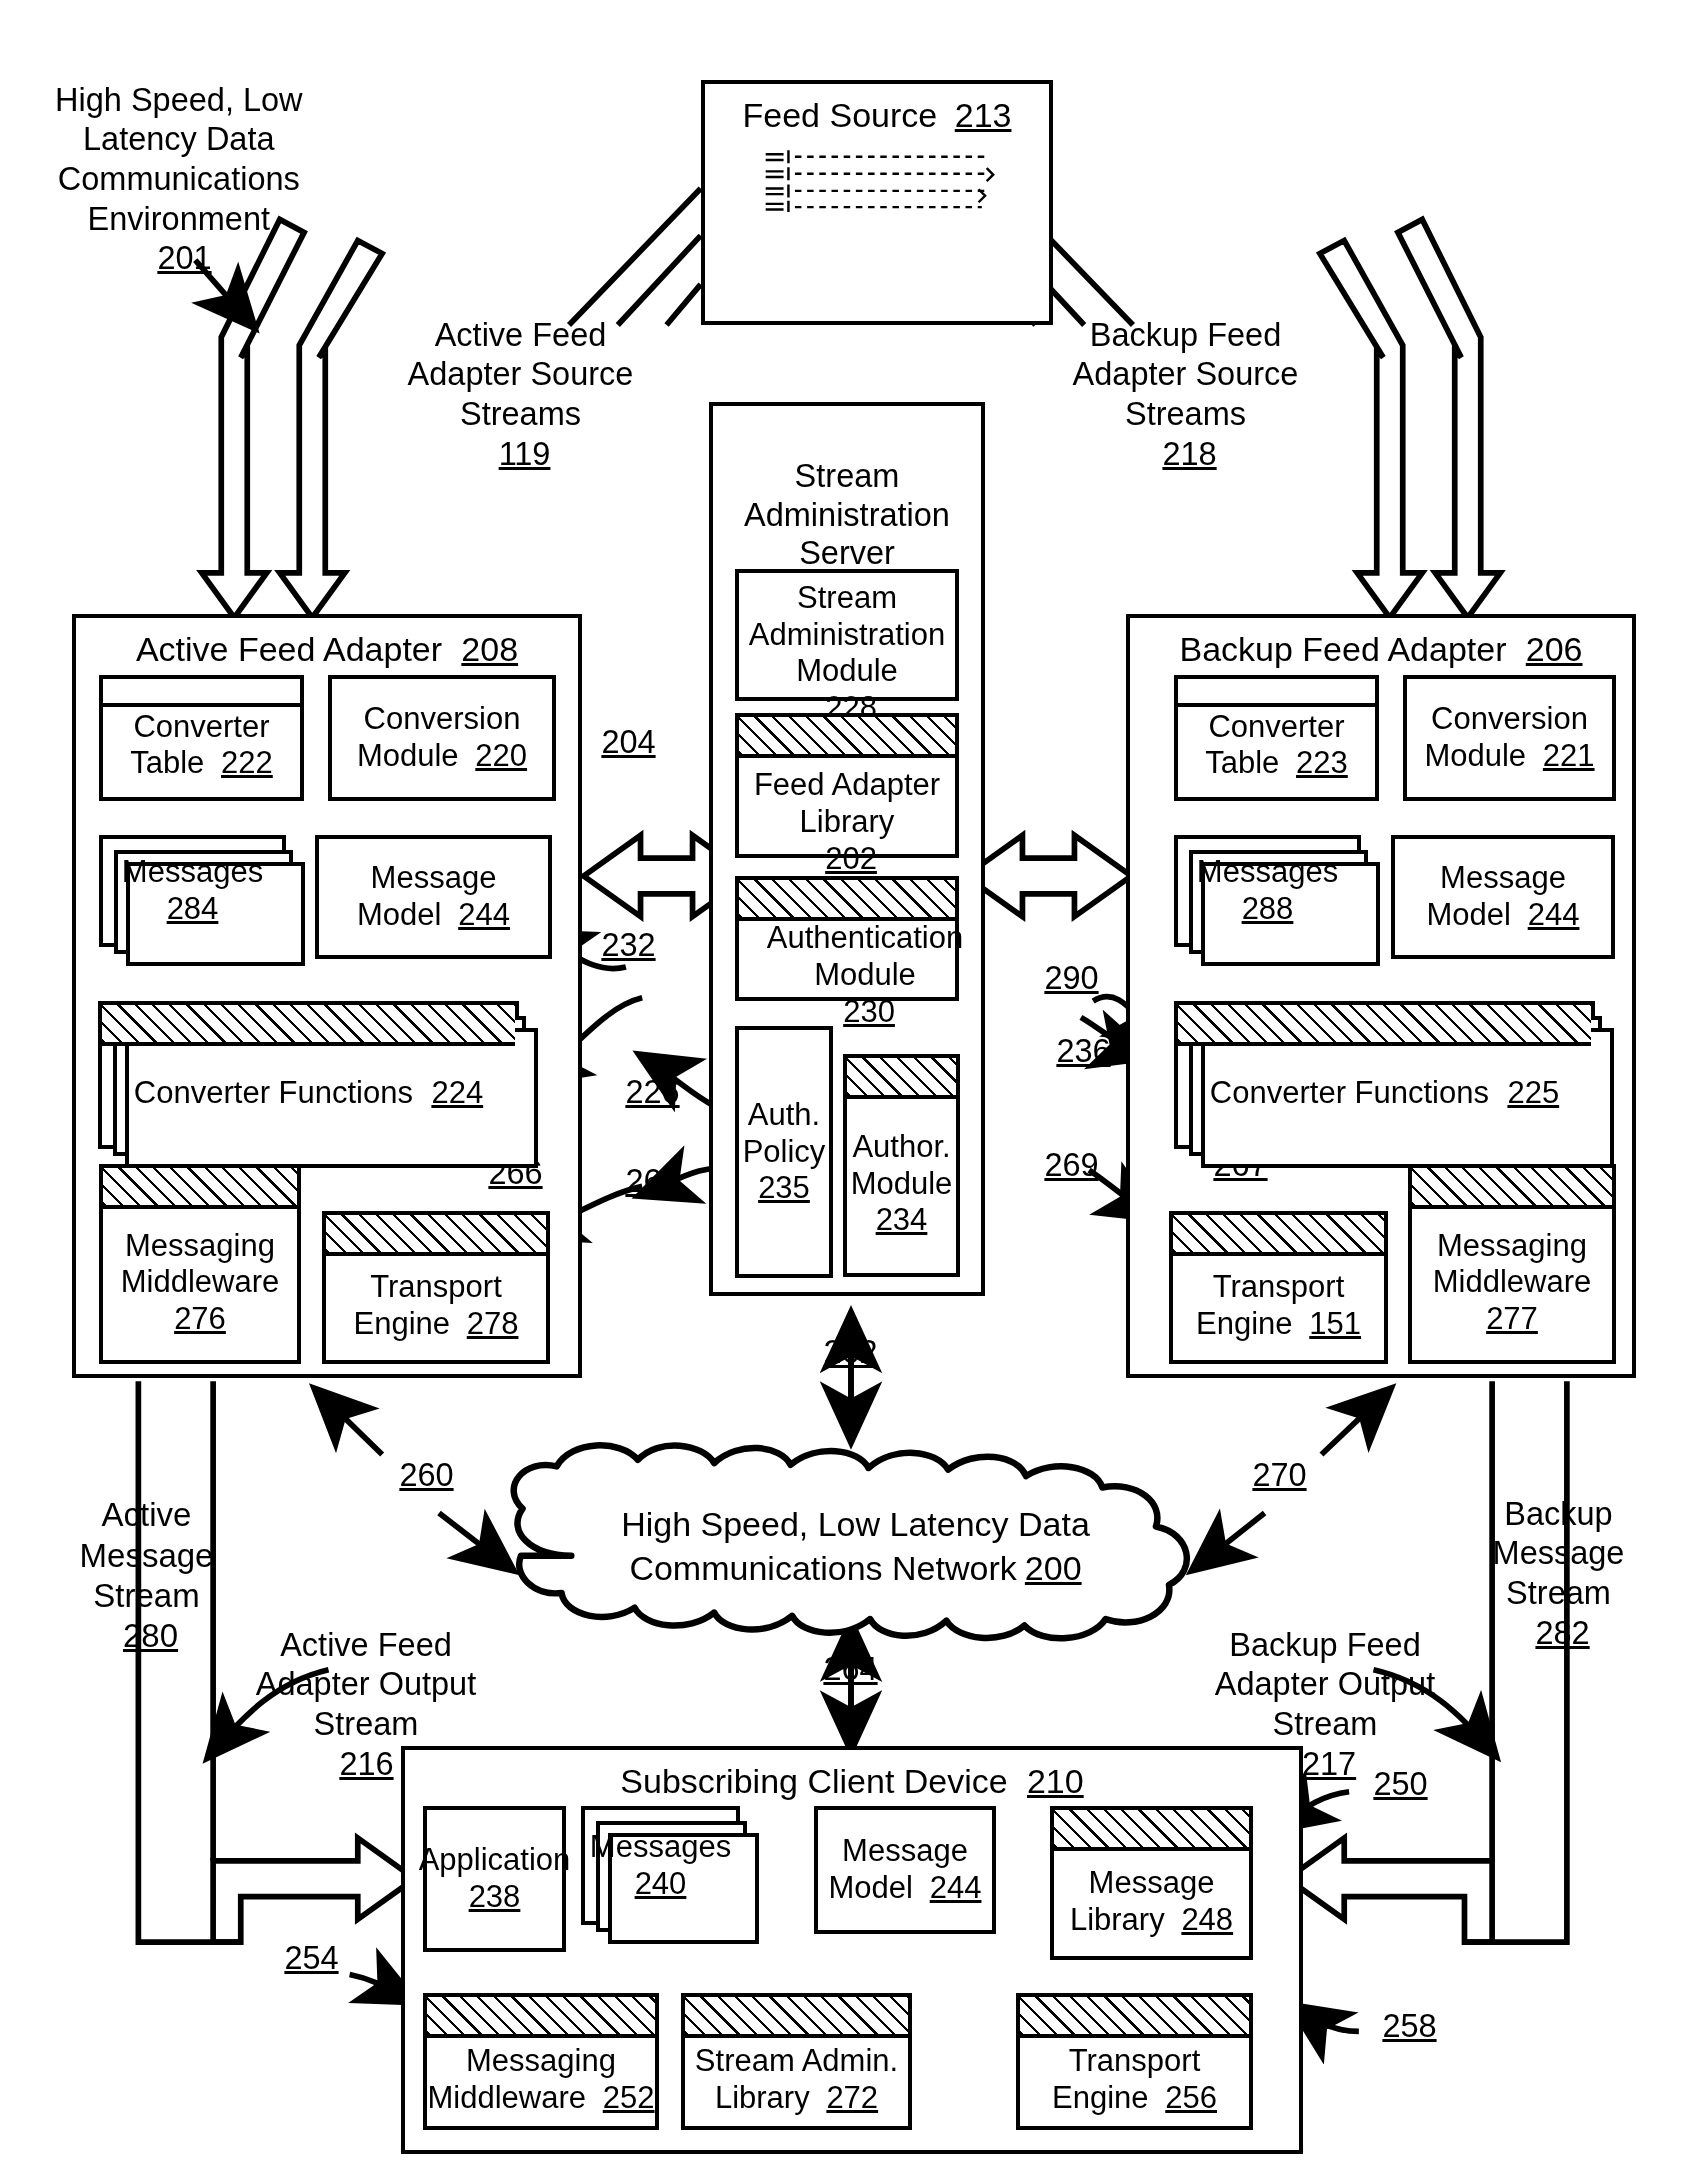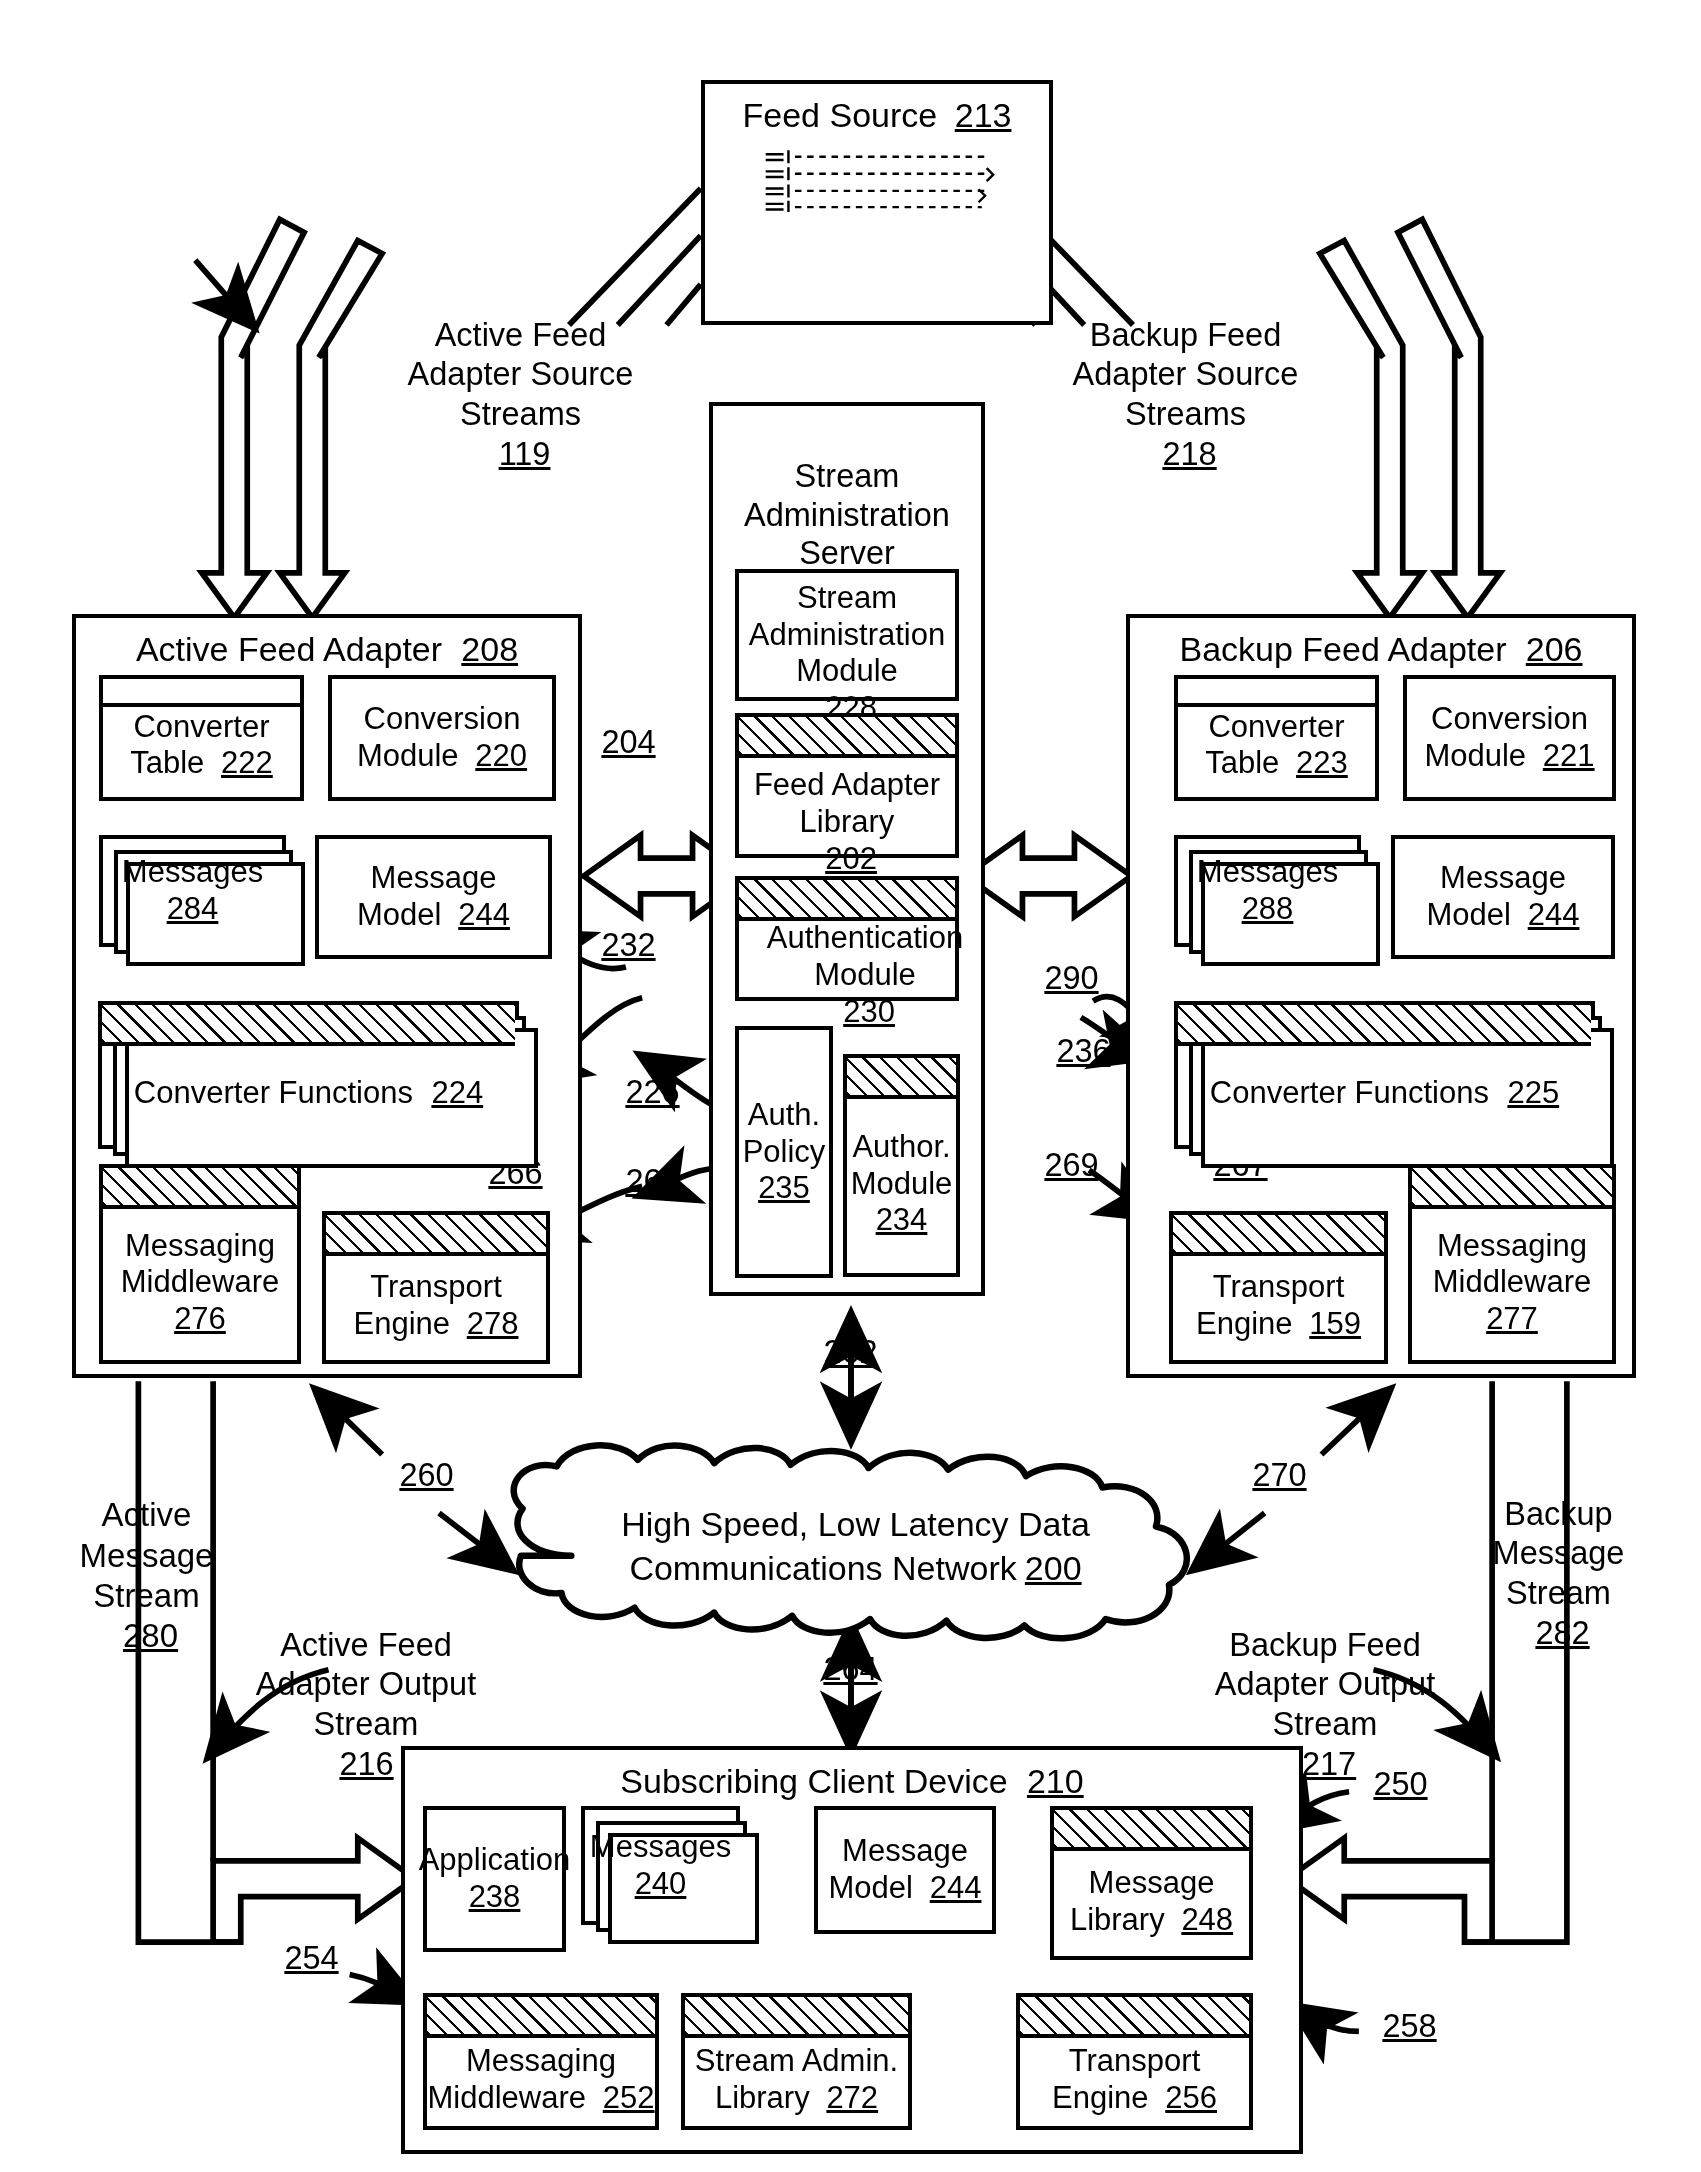--- a/index.html
+++ b/index.html
@@ -99,20 +99,27 @@
       <path d="M404,2055 C340,2070 300,2110 258,2160" marker-end="url(#ah)"></path>
       <path d="M1690,2055 C1756,2070 1796,2108 1838,2158" marker-end="url(#ah)"></path>
 
       <path d="M1660,2205 C1620,2210 1600,2230 1572,2250" marker-end="url(#ah)"></path>
       <path d="M430,2430 C460,2436 480,2448 508,2462" marker-end="url(#ah)"></path>
       <path d="M1672,2500 C1640,2500 1616,2486 1592,2470" marker-end="url(#ah)"></path>
       <path d="M1216,2420 C1180,2418 1150,2430 1118,2452" marker-end="url(#ah)"></path>
     </g>
   </svg>
 
+  <div class="lbl" style="left:16.3px;top:41px;width:325px;font-size:32.5px;">
+    <span>High Speed, Low
+Latency Data
+Communications
+Environment</span>
+    <span class="u" style="margin-left:11.4px">201</span>
+  </div>
   <svg class="ov" style="left:0;top:0" viewBox="0 0 2094 2673" width="1702" height="2172">
     <path d="M240,320 L310,400" stroke="#000" stroke-width="7" fill="none" marker-end="url(#ah)"></path>
   </svg>
 
   <div class="box outer" style="left:701px;top:80px;width:352px;height:245px;justify-content:flex-start;padding-top:11.4px;">
     <div style="font-size:34px;">
       <span>Feed Source</span>
       <span class="u" style="margin-left:8.1px">213</span>
     </div>
     <svg style="margin-top:11.4px" width="236" height="65" viewBox="0 0 290 80">
@@ -304,21 +311,21 @@
       <span>Converter Functions</span>
       <span class="u" style="margin-left:9.8px">225</span>
     </div>
   </div>
 
   <div class="box inner hasHatch" style="left:1169px;top:1211px;width:219px;height:153px;font-size:31px;">
     <div class="hatch"></div>
     <div>
       <div>Transport</div>
       <div><span>Engine</span>
-        <span class="u" style="margin-left:8.1px">159</span></div>
+        <span class="u" style="margin-left:8.1px">151</span></div>
     </div>
   </div>
 
   <div class="box inner hasHatch" style="left:1408px;top:1164px;width:208px;height:200px;font-size:31px;">
     <div class="hatch"></div>
     <div>
       <div>Messaging</div>
       <div>Middleware</div>
       <div class="u">277</div>
     </div>

